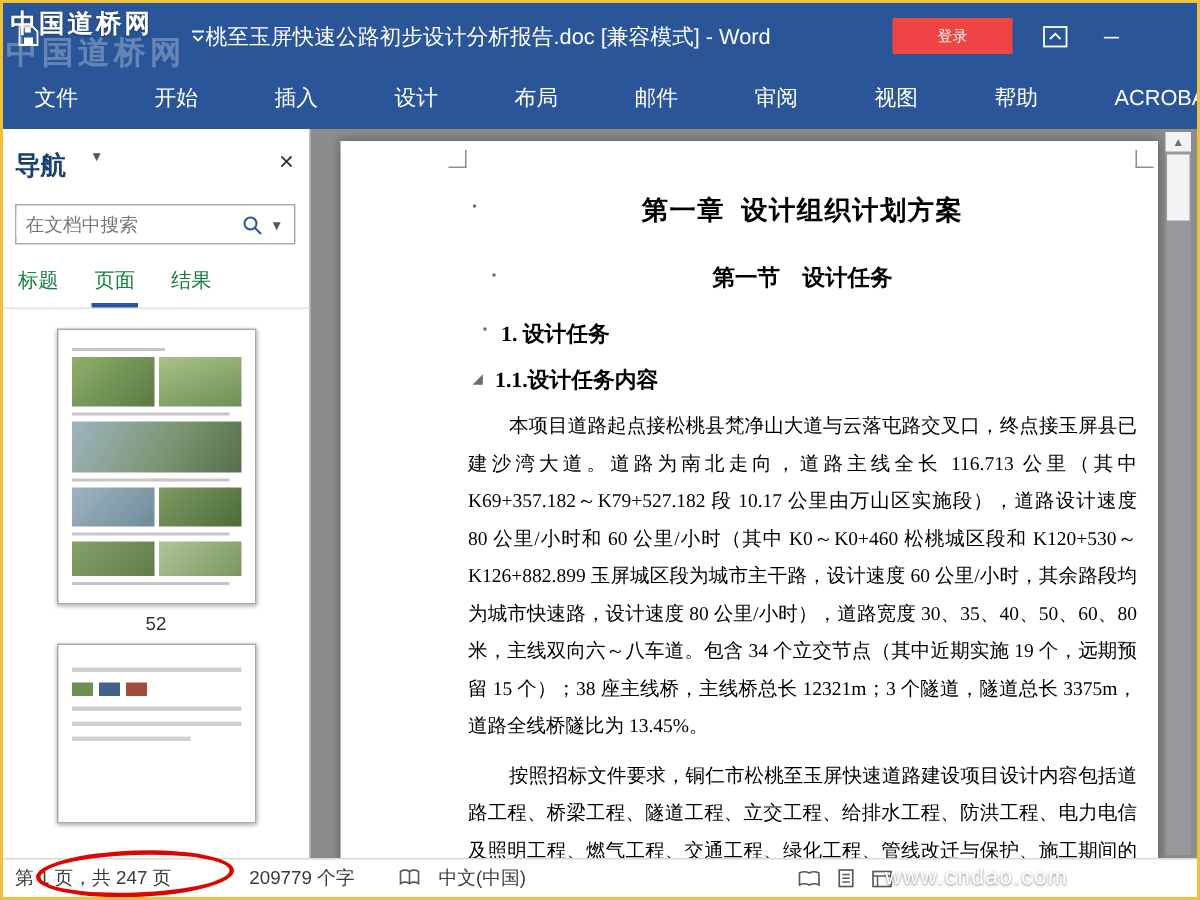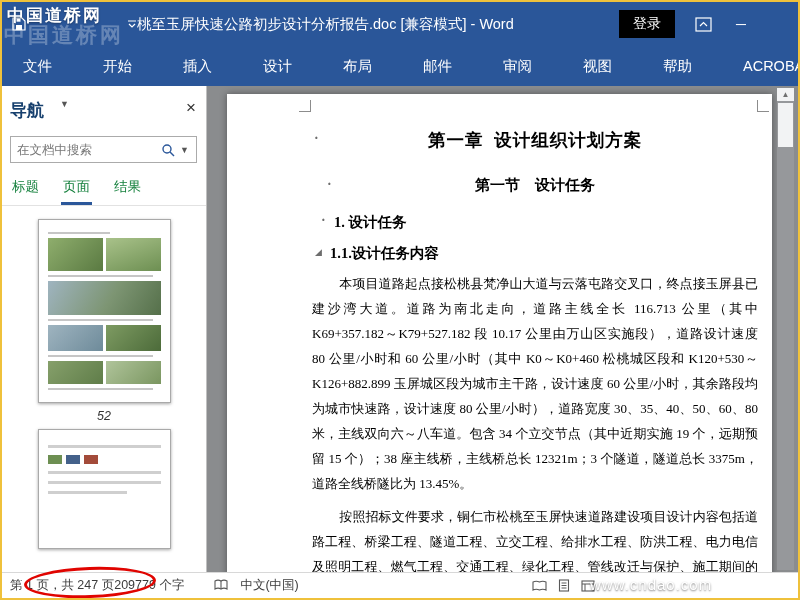--- a/index.html
+++ b/index.html
@@ -12,22 +12,22 @@
   }
   
   .titlebar{
     position:absolute; top:0; left:0; right:0; height:44px;
     background:#2a5699; color:#fff; display:flex; align-items:center;
   }
   .qat-save{ margin-left:9px; display:flex; }
   .qat-chev{ margin-left:100px; display:flex; }
   .title-text{ flex:1; text-align:left; font-size:14.5px; white-space:nowrap; overflow:hidden; }
   .login-btn{
-    background:#000000; color:#fff; border:none; font-size:14px;
-    padding:5px 14px; margin-left:10px; cursor:pointer;
+    background:#ef4444; color:#fff; border:none; font-size:10px;
+    padding:5px 30px; margin-left:10px; cursor:pointer;
     font-family:inherit;
   }
   .ribbon-opts{ margin-left:20px; display:flex; cursor:pointer; }
   .min-btn{ margin-left:24px; margin-right:52px; color:#fff; font-size:14px; cursor:pointer; }
   
   .ribbon{
     position:absolute; top:44px; left:0; right:0; height:40px;
     background:#2a5699; color:#fff; display:flex; align-items:center; padding:0 8px;gap:25px;
   }
   .rtab{ padding:0 13px; line-height:40px; font-size:14.5px; cursor:pointer; white-space:nowrap; }
@@ -53,21 +53,21 @@
   .tgrid{ display:grid; grid-template-columns:1fr 1fr; gap:3px; }
   .tline{ height:2px; background:#c6c6c6; margin:4px 8px 4px 0; }
   .tline.short{ width:55%; }
   .i1{ height:33px; background:linear-gradient(135deg,#8fae6d,#5a7a42); }
   .i2{ height:33px; background:linear-gradient(160deg,#a9c28a,#6d8f52); }
   .iw{ grid-column:1/3; height:34px; background:linear-gradient(120deg,#9fb4c0 0%,#7d9573 55%,#55704a 100%); }
   .i3{ height:26px; background:linear-gradient(135deg,#9fb4c0,#6e8b9a); }
   .i4{ height:26px; background:linear-gradient(135deg,#7e9b62,#4c6b3a); }
   .i5{ height:23px; background:linear-gradient(135deg,#86a06b,#5f7d49); }
   .i6{ height:23px; background:linear-gradient(135deg,#b0c49b,#7a9660); }
-  .thumb-label{ margin:6px 0 6px; font-size:12.5px; color:#333;font-style:italic; }
+  .thumb-label{ margin:6px 0 6px; font-size:12.5px; color:#333; }
   .thumb2{ height:120px; }
   .tline2{ height:3px; background:#cfcfcf; margin:7px 0; }
   .mini-row{ display:flex; gap:4px; margin:6px 0; }
   .mini{ width:14px; height:9px; }
   .m1{ background:#6d8f52; } .m2{ background:#44618a; } .m3{ background:#a34b3a; }
   
   .docarea{ flex:1; position:relative; overflow:hidden; background:#8a8c8e; }
   .page{
     position:absolute; left:20px; top:8px; width:545px; height:620px;
     background:#fff; box-shadow:0 0 7px rgba(0,0,0,.4);
@@ -94,21 +94,21 @@
   .sb-up{ position:absolute; top:0; left:0; right:0; height:13px; background:#f2f3f4; color:#707070; font-size:8px; text-align:center; line-height:13px; cursor:pointer; }
   .sb-thumb{ position:absolute; top:15px; left:1px; right:1px; height:44px; background:#f2f3f4; cursor:grab; }
   
   .statusbar{
     position:absolute; left:0; right:0; bottom:0; height:26px;
     background:#fff; border-top:1px solid #d8d8d8;
     display:flex; align-items:center; padding:0 8px;
     font-size:12.5px; color:#3b3b3b;
   }
   .sb-item{ cursor:pointer; white-space:nowrap; }
-  .sb-words{ }
+  .sb-words{ margin-left:52px; }
   .sb-proof{ margin-left:30px; display:flex; cursor:pointer; }
   .sb-lang{ margin-left:12px; }
   .sb-views{ position:absolute; left:530px; top:0; height:100%; display:flex; align-items:center; gap:11px; }
   .sb-views span{ display:flex; cursor:pointer; }
   
   .watermark{ position:absolute; color:#fff; z-index:40; pointer-events:none; }
   .wm-top{ left:5px; top:2px; font-size:17px; font-weight:bold; letter-spacing:2px; text-shadow:0 1px 2px rgba(0,0,0,.35); }
   .wm-top-faint{ left:2px; top:19px; font-size:21px; font-weight:bold; opacity:.28; letter-spacing:3px; }
   .wm-bottom{ left:588px; top:574px; font-size:15px; font-weight:normal; letter-spacing:1px; text-shadow:0 1px 2px rgba(0,0,0,.55); }
   .red-ellipse{

